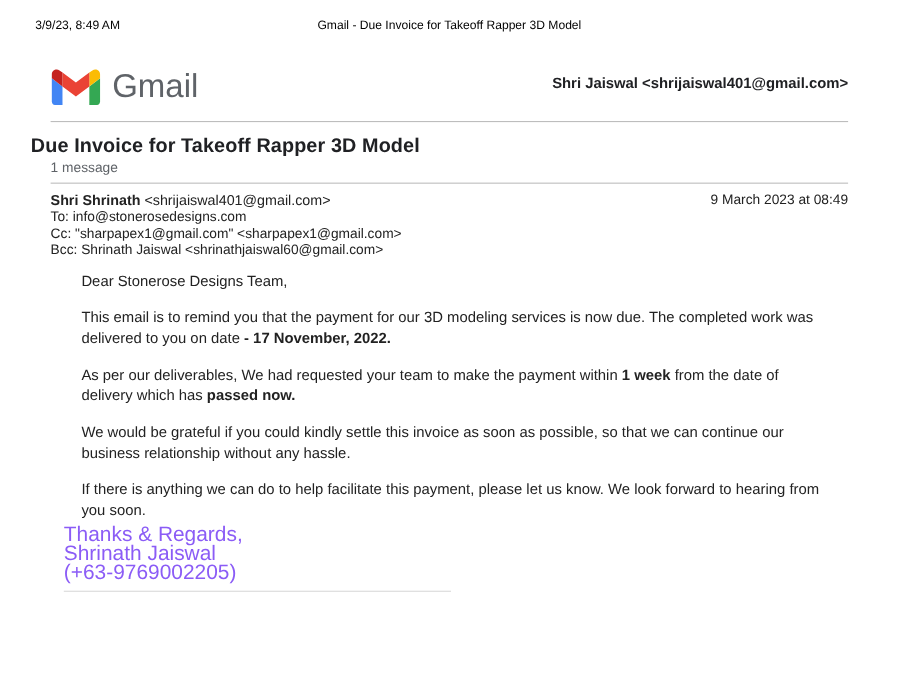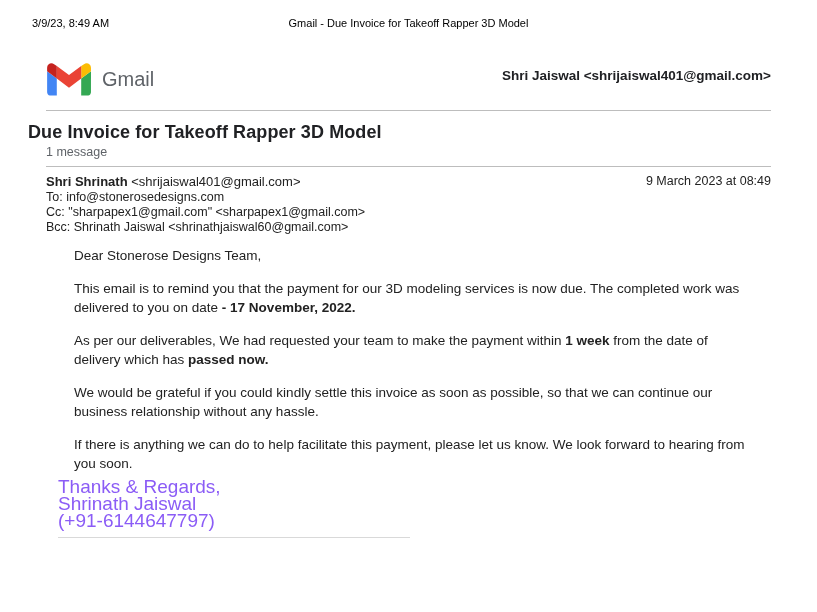--- a/index.html
+++ b/index.html
@@ -63,21 +63,21 @@
     align-items: center;
     height: 42px;
   }
   .m-mark {
     width: 46px;
     height: 34px;
     display: block;
   }
   .gmail-word {
     font-family: "Liberation Sans", sans-serif;
-    font-size: 20px;
+    font-size: 30px;
     color: #5f6368;
     letter-spacing: 0px;
     margin-left: 10px;
     line-height: 34px;
   }
   .account-line {
     position: absolute;
     right: 0;
     top: 10px;
     font-size: 13.5px;
@@ -259,18 +259,18 @@
     <p>Dear Stonerose Designs Team,</p>
     <p><span>This email is to remind you that the payment for our 3D modeling services is now due</span><span>. The completed work was delivered to you on date </span><span class="b">- 17 November, 2022.</span></p>
     <p><span>As per our deliverables, We had requested your team to make the payment within </span><span class="b">1 week</span><span> from the date of delivery which has </span><span class="b">passed now.</span></p>
     <p>We would be grateful if you could kindly settle this invoice as soon as possible, so that we can continue our business relationship without any hassle.</p>
     <p class="tight"><span>If there is anything we can do to help facilitate this payment, please let us know</span><span>. We look forward to hearing from you soon</span><span>.</span></p>
   </div>
 
   <div class="signature">
     <div>Thanks &amp; Regards,</div>
     <div>Shrinath Jaiswal</div>
-    <div>(+91-6144647797)</div>
+    <div>(+63-9769002205)</div>
   </div>
 
   <div class="attach-rule"></div>
 
 </div>
 
 </body></html>

